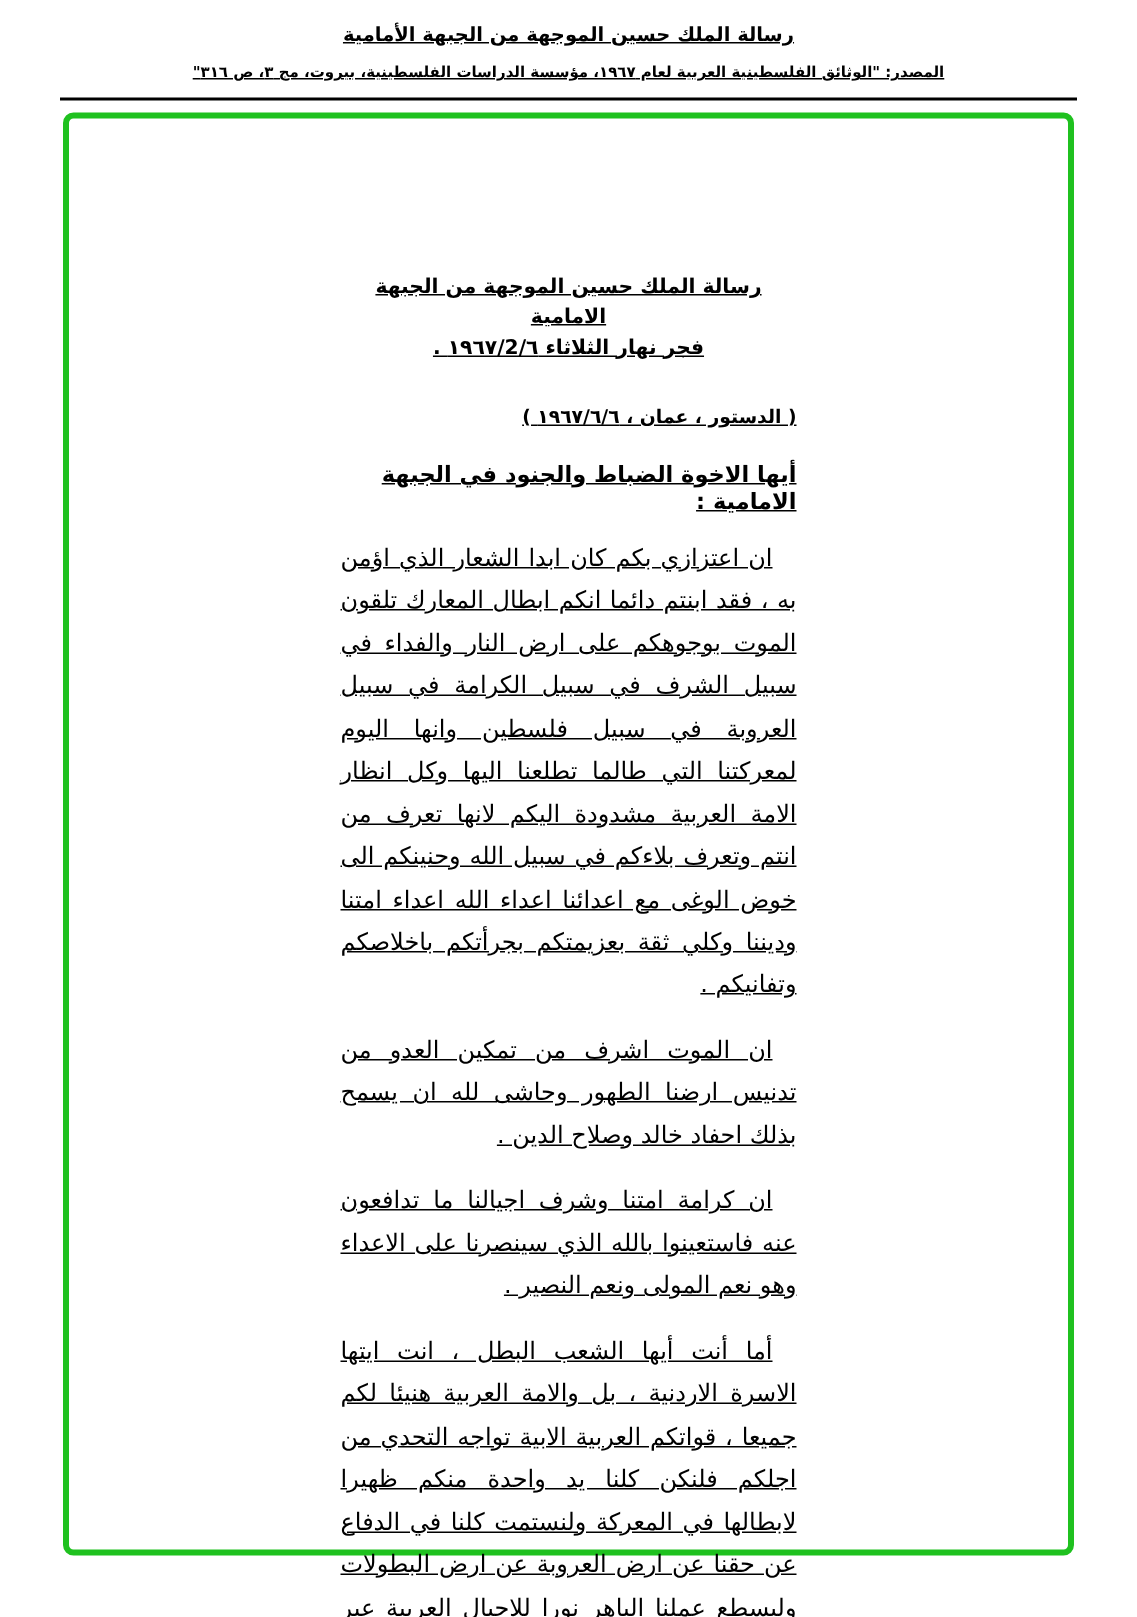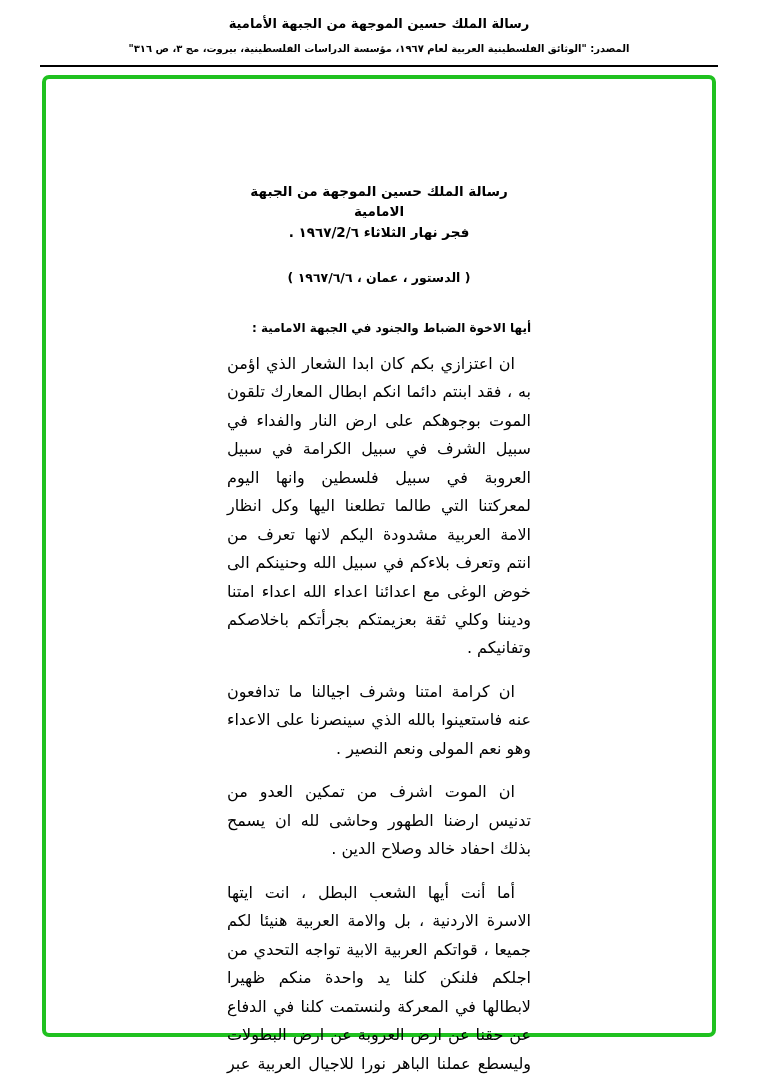--- a/index.html
+++ b/index.html
@@ -9,20 +9,21 @@
     height: 1078px;
     font-family: "DejaVu Sans", sans-serif;
     color: #000;
     overflow: hidden;
   }
   .page {
     position: relative;
     width: 758px;
     height: 796px;
     background: #ffffff;
+    text-decoration: underline;
   }
   .page-header {
     direction: rtl;
     text-align: center;
     padding-top: 16px;
   }
   .page-title {
     font-size: 13px;
     font-weight: bold;
   }
@@ -54,27 +55,27 @@
   }
   .doc-title {
     font-weight: bold;
     font-size: 13.5px;
     line-height: 1.5;
     text-align: center;
   }
   .doc-subtitle {
     font-weight: bold;
     font-size: 12.5px;
-    text-align: center;
+    text-align: right;
     margin-top: 28px;
   }
   .doc-salutation {
-    font-size: 12px;
+    font-size: 15px;
     font-weight: bold;
-    margin-top: 36px;
+    margin-top: 22px;
     text-align: right;
   }
   .doc-paragraph {
     font-size: 16px;
     line-height: 1.78;
     margin-top: 15px;
     text-align: justify;
     text-align-last: right;
     text-indent: 16px;
   }
@@ -104,23 +105,23 @@
         <span>رسالة الملك حسين الموجهة من الجبهة الامامية</span><br>
         <span>فجر نهار الثلاثاء ١٩٦٧/2/٦ .</span>
       </div>
 
       <div class="doc-subtitle">( الدستور ، عمان ، ١٩٦٧/٦/٦ )</div>
 
       <div class="doc-salutation">أيها الاخوة الضباط والجنود في الجبهة الامامية :</div>
 
       <div class="doc-paragraph">ان اعتزازي بكم كان ابدا الشعار الذي اؤمن به ، فقد ابنتم دائما انكم ابطال المعارك تلقون الموت بوجوهكم على ارض النار والفداء في سبيل الشرف في سبيل الكرامة في سبيل العروبة في سبيل فلسطين وانها اليوم لمعركتنا التي طالما تطلعنا اليها وكل انظار الامة العربية مشدودة اليكم لانها تعرف من انتم وتعرف بلاءكم في سبيل الله وحنينكم الى خوض الوغى مع اعدائنا اعداء الله اعداء امتنا وديننا وكلي ثقة بعزيمتكم بجرأتكم باخلاصكم وتفانيكم .</div>
 
+      <div class="doc-paragraph">ان الموت اشرف من تمكين العدو من تدنيس ارضنا الطهور وحاشى لله ان يسمح بذلك احفاد خالد وصلاح الدين .</div>
+
       <div class="doc-paragraph">ان كرامة امتنا وشرف اجيالنا ما تدافعون عنه فاستعينوا بالله الذي سينصرنا على الاعداء وهو نعم المولى ونعم النصير .</div>
-
-      <div class="doc-paragraph">ان الموت اشرف من تمكين العدو من تدنيس ارضنا الطهور وحاشى لله ان يسمح بذلك احفاد خالد وصلاح الدين .</div>
 
       <div class="doc-paragraph">أما أنت أيها الشعب البطل ، انت ايتها الاسرة الاردنية ، بل والامة العربية هنيئا لكم جميعا ، قواتكم العربية الابية تواجه التحدي من اجلكم فلنكن كلنا يد واحدة منكم ظهيرا لابطالها في المعركة ولنستمت كلنا في الدفاع عن حقنا عن ارض العروبة عن ارض البطولات وليسطع عملنا الباهر نورا للاجيال العربية عبر التاريخ .</div>
 
       <div class="doc-end-rule"></div>
 
     </div>
   </div>
 
 </div>
 

